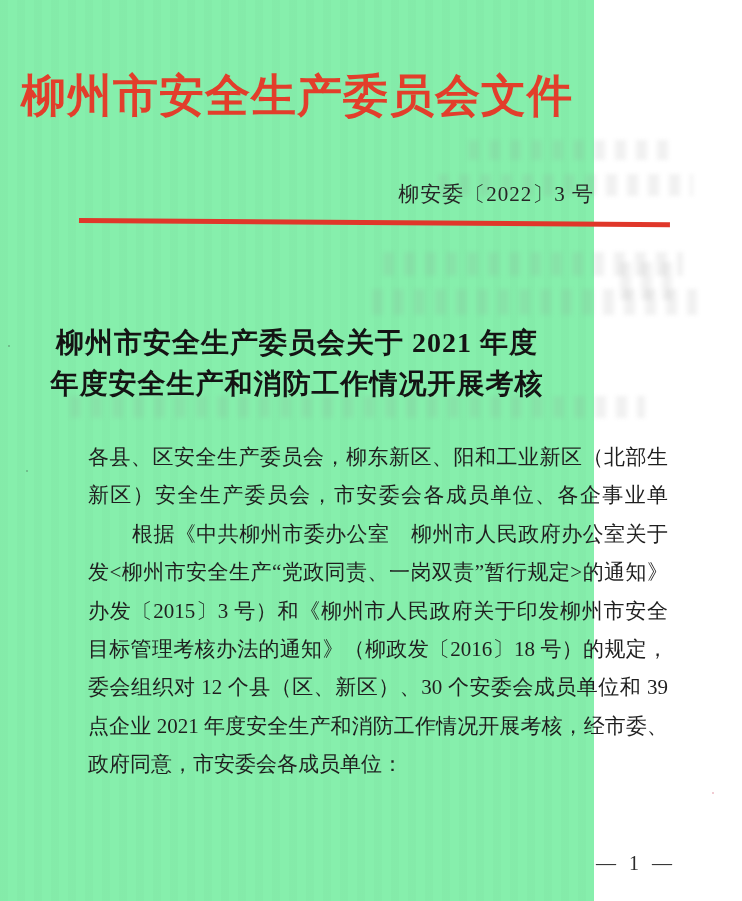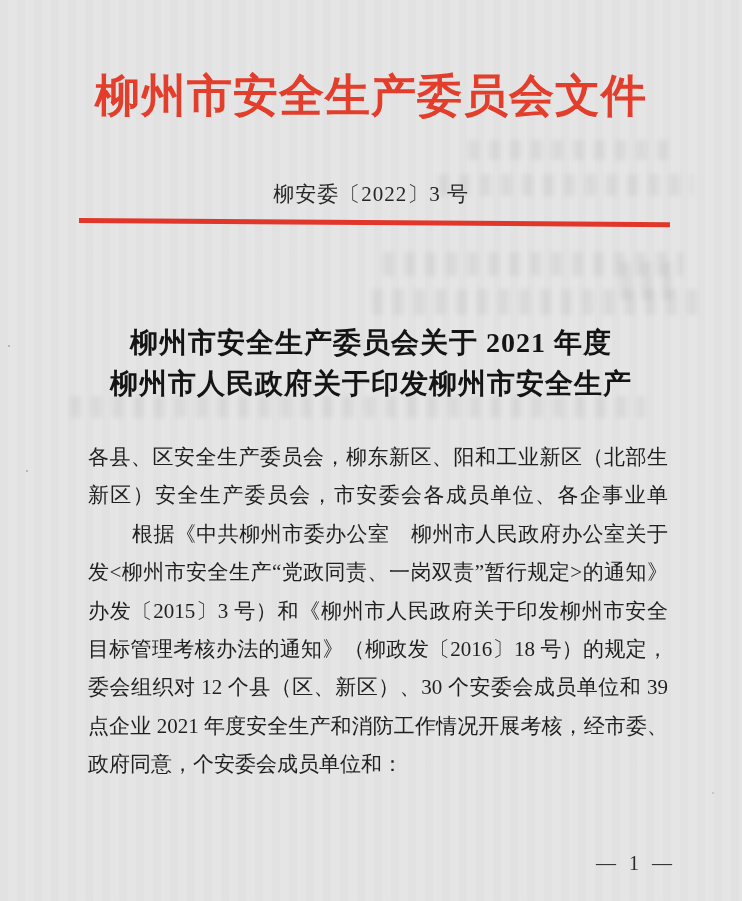--- a/index.html
+++ b/index.html
@@ -4,42 +4,42 @@
 <style>
   html, body { margin: 0; padding: 0; }
   body {
     width: 742px; height: 901px;
     background: #ffffff;
     font-family: "Liberation Serif", "DejaVu Serif", serif;
     overflow: hidden;
   }
   .page {
     position: relative;
-    width: 742px; height: 901px;
-    background: #e5e5e5;
+    width: 594px; height: 901px;
+    background: #86efac;
   }
   
   .stripes {
     position: absolute; inset: 0;
     background: repeating-linear-gradient(90deg,
       rgba(0,0,0,0.016) 0px, rgba(0,0,0,0.016) 8px,
       rgba(0,0,0,0.0) 8px, rgba(0,0,0,0.0) 17px);
     pointer-events: none;
   }
   .header-title {
     position: absolute; top: 66px; left: 0; right: 0;
     text-align: center;
     font-size: 45px; font-weight: bold;
     color: var(--red-title, #e23e2b);
     letter-spacing: 1px;
     white-space: nowrap;
   }
   .doc-number {
     position: absolute; top: 180px; left: 0; right: 0;
-    text-align: center;
+    text-align: right;
     font-size: 21px; color: #262626;
     letter-spacing: 1px;
     white-space: nowrap;
   }
   .red-rule {
     position: absolute; left: 79px; top: 218px;
     width: 591px; height: 5px;
     background: var(--red-rule, #e0372a);
     transform: rotate(0.4deg);
     transform-origin: left top;
@@ -104,29 +104,29 @@
   <div class="dot" style="left:712px; top:792px; background:rgba(220,120,140,0.5);"></div>
 
   <div class="header-title">柳州市安全生产委员会文件</div>
 
   <div class="doc-number">柳安委〔2022〕3 号</div>
 
   <div class="red-rule"></div>
 
   <div class="main-title">
     <div>柳州市安全生产委员会关于 2021 年度</div>
-    <div>柳州市人民政府关于印发柳州市安全生产</div>
+    <div>年度安全生产和消防工作情况开展考核</div>
   </div>
 
   <div class="body-text">
     <div class="body-line fill">各县、区安全生产委员会，柳东新区、阳和工业新区（北部生态</div>
     <div class="body-line fill">新区）安全生产委员会，市安委会各成员单位、各企事业单位：</div>
     <div class="body-line fill indent">根据《中共柳州市委办公室　柳州市人民政府办公室关于印</div>
     <div class="body-line fill">发&lt;柳州市安全生产“党政同责、一岗双责”暂行规定&gt;的通知》（柳</div>
     <div class="body-line fill">办发〔2015〕3 号）和《柳州市人民政府关于印发柳州市安全生产</div>
     <div class="body-line fill">目标管理考核办法的通知》（柳政发〔2016〕18 号）的规定，市安</div>
     <div class="body-line fill">委会组织对 12 个县（区、新区）、30 个安委会成员单位和 39 个重</div>
     <div class="body-line fill">点企业 2021 年度安全生产和消防工作情况开展考核，经市委、市</div>
-    <div class="body-line">政府同意，个安委会成员单位和：</div>
+    <div class="body-line">政府同意，市安委会各成员单位：</div>
   </div>
 
   <div class="page-number">— 1 —</div>
 </div>
 
 </body></html>

